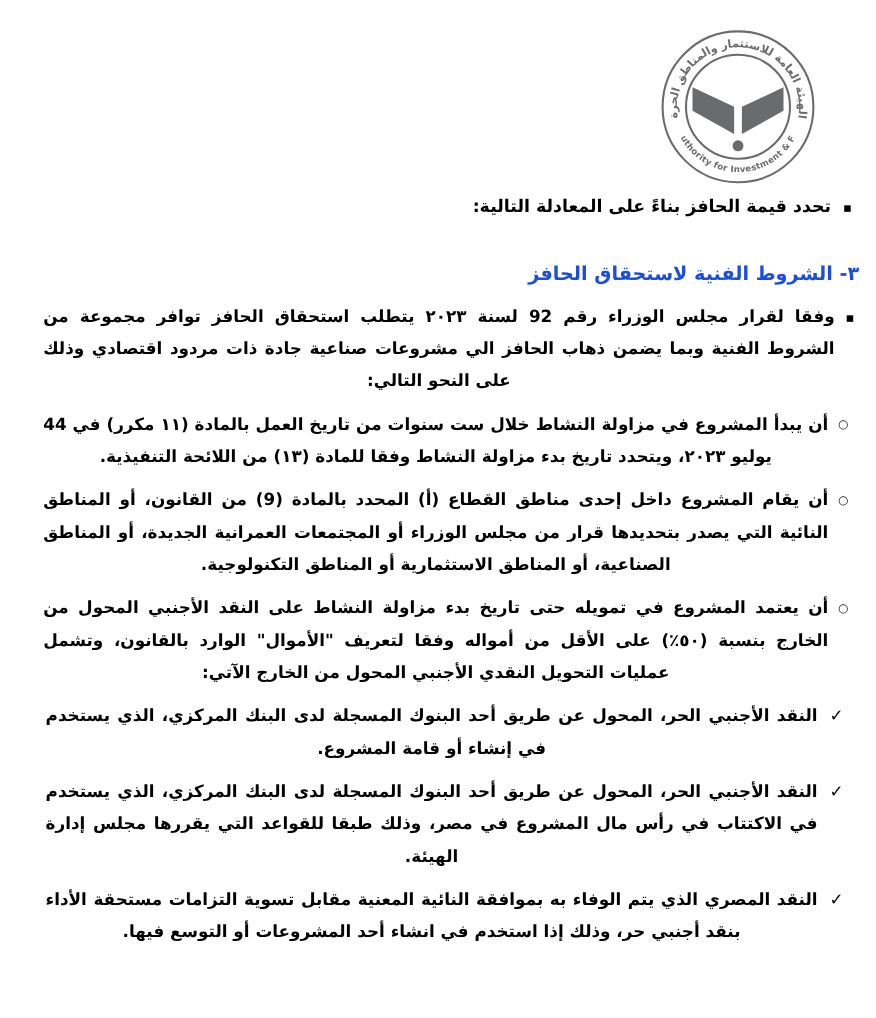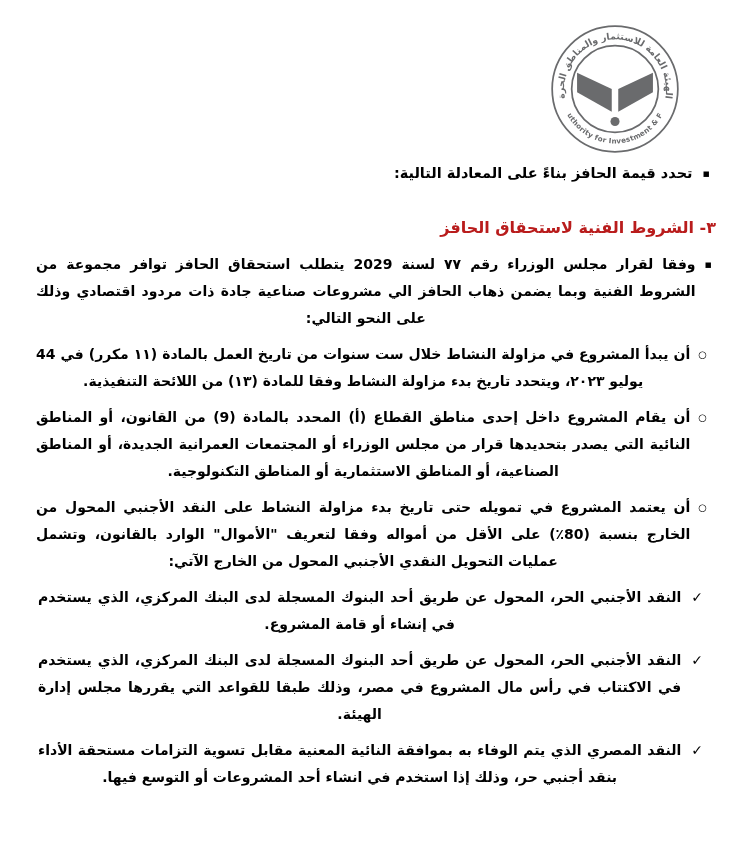--- a/index.html
+++ b/index.html
@@ -89,38 +89,38 @@
   </div>
 
   <div class="content">
 
     <div class="intro-bullet">
       <span class="marker-square">▪</span>
       <span>تحدد قيمة الحافز بناءً على المعادلة التالية:</span>
     </div>
 
 
-    <div class="section-title" style="color: #b91c1c;">٣- الشروط الفنية لاستحقاق الحافز</div>
+    <div class="section-title" style="color: #1d4ed8;">٣- الشروط الفنية لاستحقاق الحافز</div>
 
     <div class="para level-1">
       <span class="marker-square">▪</span>
-      <span class="text">وفقا لقرار مجلس الوزراء رقم ٧٧ لسنة 2029 يتطلب استحقاق الحافز توافر مجموعة من الشروط الفنية وبما يضمن ذهاب الحافز الي مشروعات صناعية جادة ذات مردود اقتصادي وذلك على النحو التالي:</span>
+      <span class="text">وفقا لقرار مجلس الوزراء رقم 92 لسنة ٢٠٢٣ يتطلب استحقاق الحافز توافر مجموعة من الشروط الفنية وبما يضمن ذهاب الحافز الي مشروعات صناعية جادة ذات مردود اقتصادي وذلك على النحو التالي:</span>
     </div>
 
     <div class="para level-2">
       <span class="marker-circle">○</span>
       <span class="text">أن يبدأ المشروع في مزاولة النشاط خلال ست سنوات من تاريخ العمل بالمادة (١١ مكرر) في 44 يوليو ٢٠٢٣، ويتحدد تاريخ بدء مزاولة النشاط وفقا للمادة (١٣) من اللائحة التنفيذية.</span>
     </div>
     <div class="para level-2">
       <span class="marker-circle">○</span>
       <span class="text">أن يقام المشروع داخل إحدى مناطق القطاع (أ) المحدد بالمادة (9) من القانون، أو المناطق النائية التي يصدر بتحديدها قرار من مجلس الوزراء أو المجتمعات العمرانية الجديدة، أو المناطق الصناعية، أو المناطق الاستثمارية أو المناطق التكنولوجية.</span>
     </div>
     <div class="para level-2">
       <span class="marker-circle">○</span>
-      <span class="text">أن يعتمد المشروع في تمويله حتى تاريخ بدء مزاولة النشاط على النقد الأجنبي المحول من الخارج بنسبة (80٪) على الأقل من أمواله وفقا لتعريف "الأموال" الوارد بالقانون، وتشمل عمليات التحويل النقدي الأجنبي المحول من الخارج الآتي:</span>
+      <span class="text">أن يعتمد المشروع في تمويله حتى تاريخ بدء مزاولة النشاط على النقد الأجنبي المحول من الخارج بنسبة (٥٠٪) على الأقل من أمواله وفقا لتعريف "الأموال" الوارد بالقانون، وتشمل عمليات التحويل النقدي الأجنبي المحول من الخارج الآتي:</span>
     </div>
 
     <div class="para level-3">
       <span class="marker-check">✓</span>
       <span class="text">النقد الأجنبي الحر، المحول عن طريق أحد البنوك المسجلة لدى البنك المركزي، الذي يستخدم في إنشاء أو قامة المشروع.</span>
     </div>
     <div class="para level-3">
       <span class="marker-check">✓</span>
       <span class="text">النقد الأجنبي الحر، المحول عن طريق أحد البنوك المسجلة لدى البنك المركزي، الذي يستخدم في الاكتتاب في رأس مال المشروع في مصر، وذلك طبقا للقواعد التي يقررها مجلس إدارة الهيئة.</span>
     </div>

